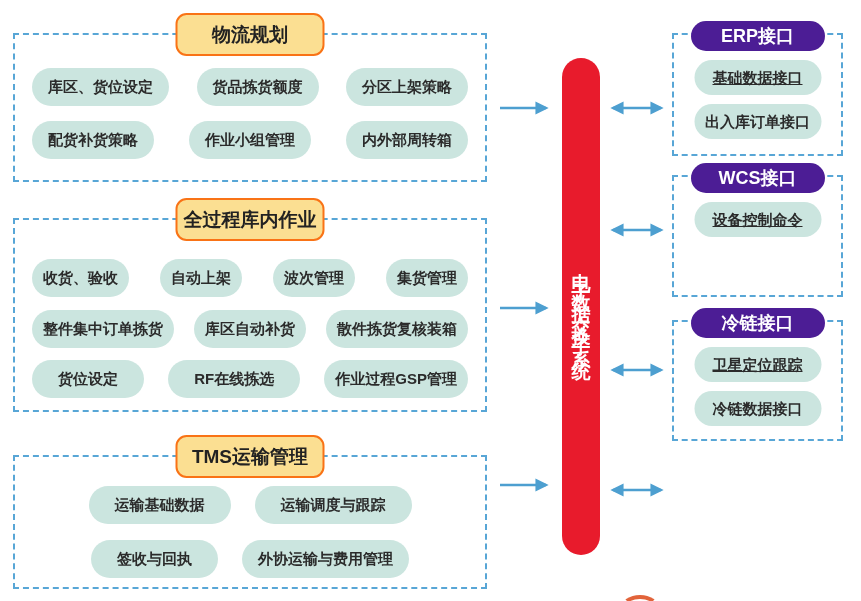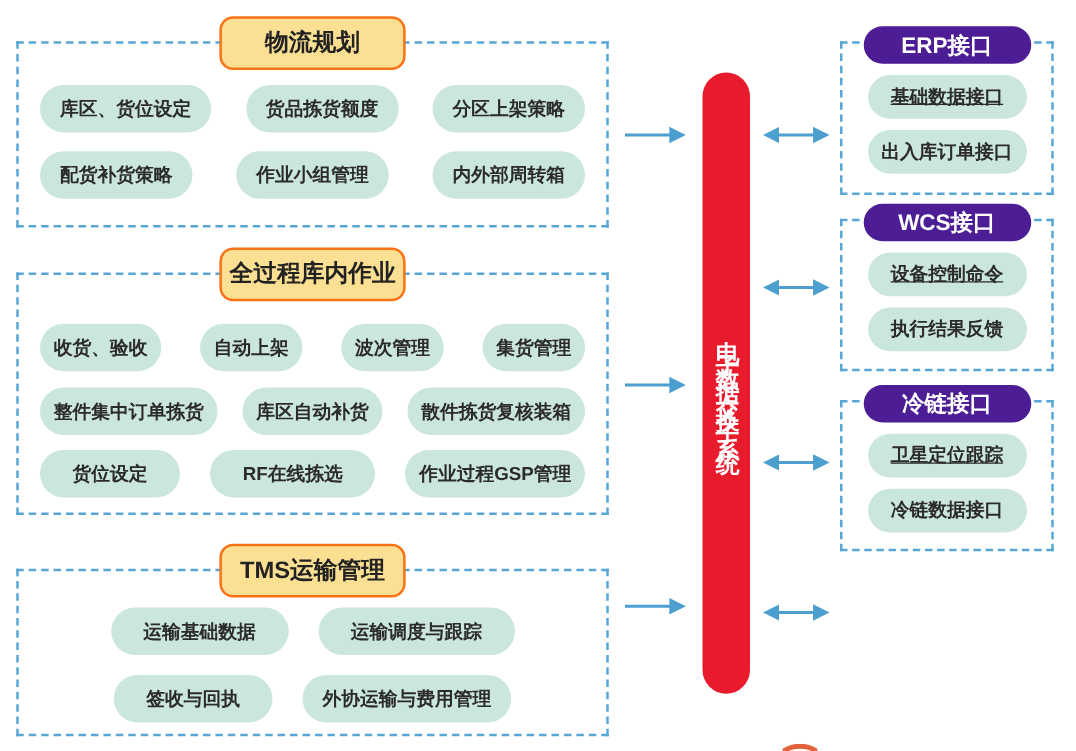--- a/index.html
+++ b/index.html
@@ -128,21 +128,20 @@
 
   <div class="rbox" id="rbox1">
     <div class="rtitle">ERP接口</div>
     <div class="rpill rpill1">基础数据接口</div>
     <div class="rpill rpill2">出入库订单接口</div>
   </div>
 
   <div class="rbox" id="rbox2">
     <div class="rtitle">WCS接口</div>
     <div class="rpill rpill1">设备控制命令</div>
-    <div class="rpill rpill2">执行结果反馈</div>
   </div>
 
   <div class="rbox" id="rbox3">
     <div class="rtitle">冷链接口</div>
     <div class="rpill rpill1">卫星定位跟踪</div>
     <div class="rpill rpill2">冷链数据接口</div>
   </div>
 
 
   <svg class="arrows" width="861" height="601" aria-hidden="true">

